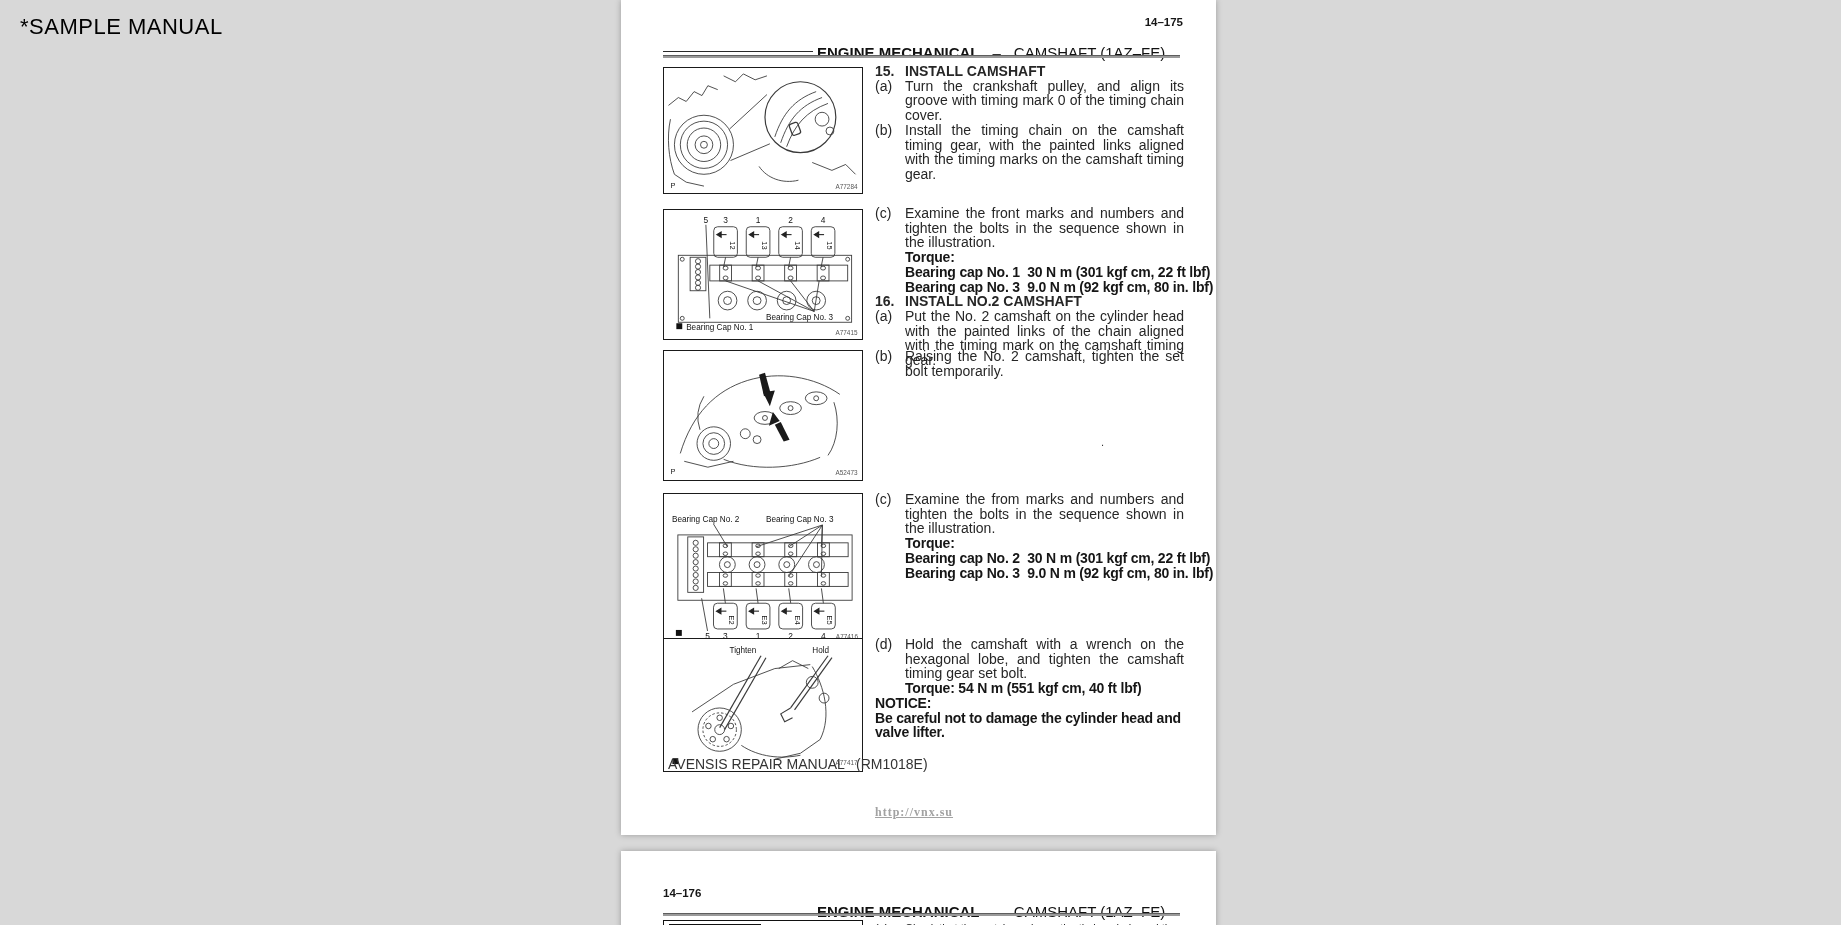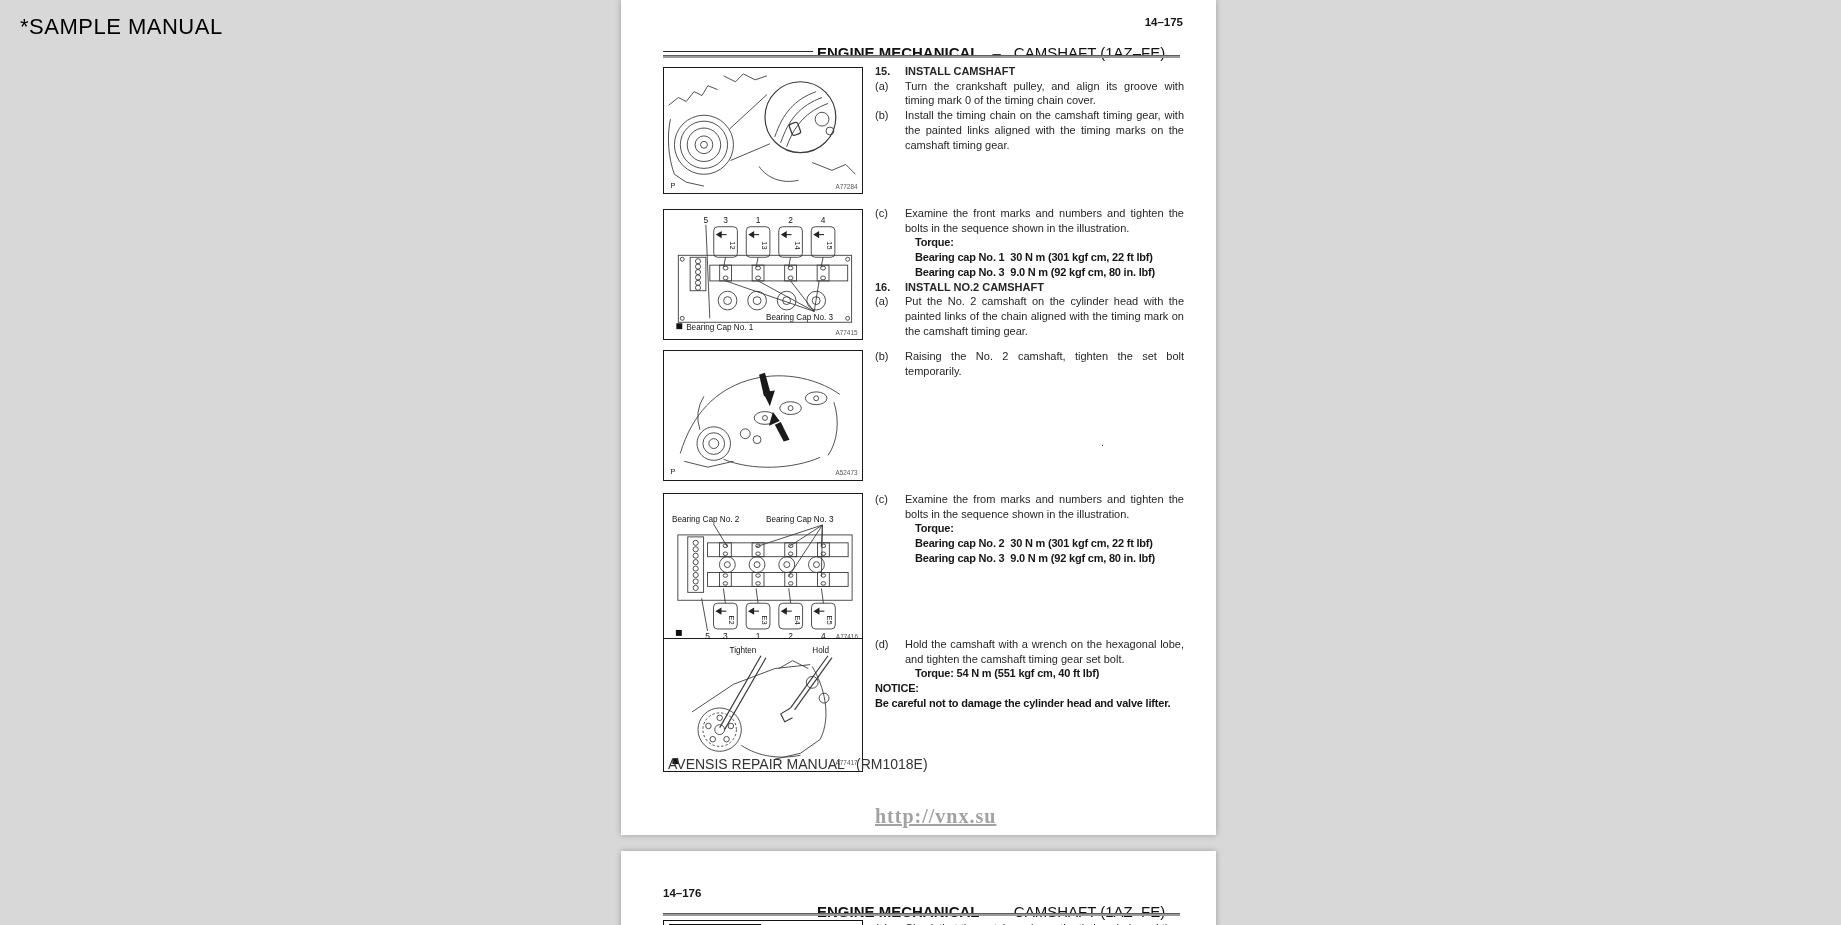--- a/index.html
+++ b/index.html
@@ -24,28 +24,28 @@
   #p1-rule{top:55px}
   #p2-rule{top:62px}
   .fig{position:absolute;left:42px;width:200px;border:1px solid #1a1a1a;background:#fff}
   .fig svg{display:block;width:100%;height:100%}
   svg text{font-family:"Liberation Sans",sans-serif;fill:#131313}
   .figlabel{font-size:8.3px}
   .fignum{font-size:8.5px}
   .figcode{font-size:6.5px;fill:#555}
   .figP{font-size:7.5px}
   .vnum{font-size:7.6px}
-  .textcol{position:absolute;left:254px;width:309px;font-size:11px;line-height:14.7px;color:#262626}
+  .textcol{position:absolute;left:254px;width:309px;font-size:14px;line-height:14.7px;color:#262626}
   .item{display:flex}
   .item .num{width:30px;flex:none}
   .item .txt{flex:1;text-align:justify}
-  .tq{margin-left:40px;font-weight:bold;white-space:pre;letter-spacing:-.2px;color:#161616}
+  .tq{margin-left:30px;font-weight:bold;white-space:pre;letter-spacing:-.2px;color:#161616}
   .plain-b{font-weight:bold;letter-spacing:-.2px;color:#161616}
   #footer{left:47px;top:756px;font-size:14px;color:#333;white-space:pre}
-  #watermark{left:254px;top:805px;font-family:"Liberation Serif",serif;font-size:20px;font-weight:bold;color:#a2a2a2;text-decoration:underline;letter-spacing:1px;cursor:pointer}
+  #watermark{left:254px;top:805px;font-family:"Liberation Serif",serif;font-size:12px;font-weight:bold;color:#a2a2a2;text-decoration:underline;letter-spacing:1px;cursor:pointer}
   #stray-dot{left:480px;top:436px;font-size:11px;color:#333}
   #p2-fig{position:absolute;left:42px;top:69px;width:200px;height:40px;border:1.5px solid #111;background:#fff}
   #p2-fig-inner{position:absolute;left:5px;top:3px;width:92px;height:30px;border:2px solid #111}
   #p2-text{position:absolute;left:254px;top:70px;width:309px;font-size:11px;line-height:14.7px}
 </style>
 </head>
 <body>
 
 <div class="abs" id="sample-label">*SAMPLE MANUAL</div>
 

